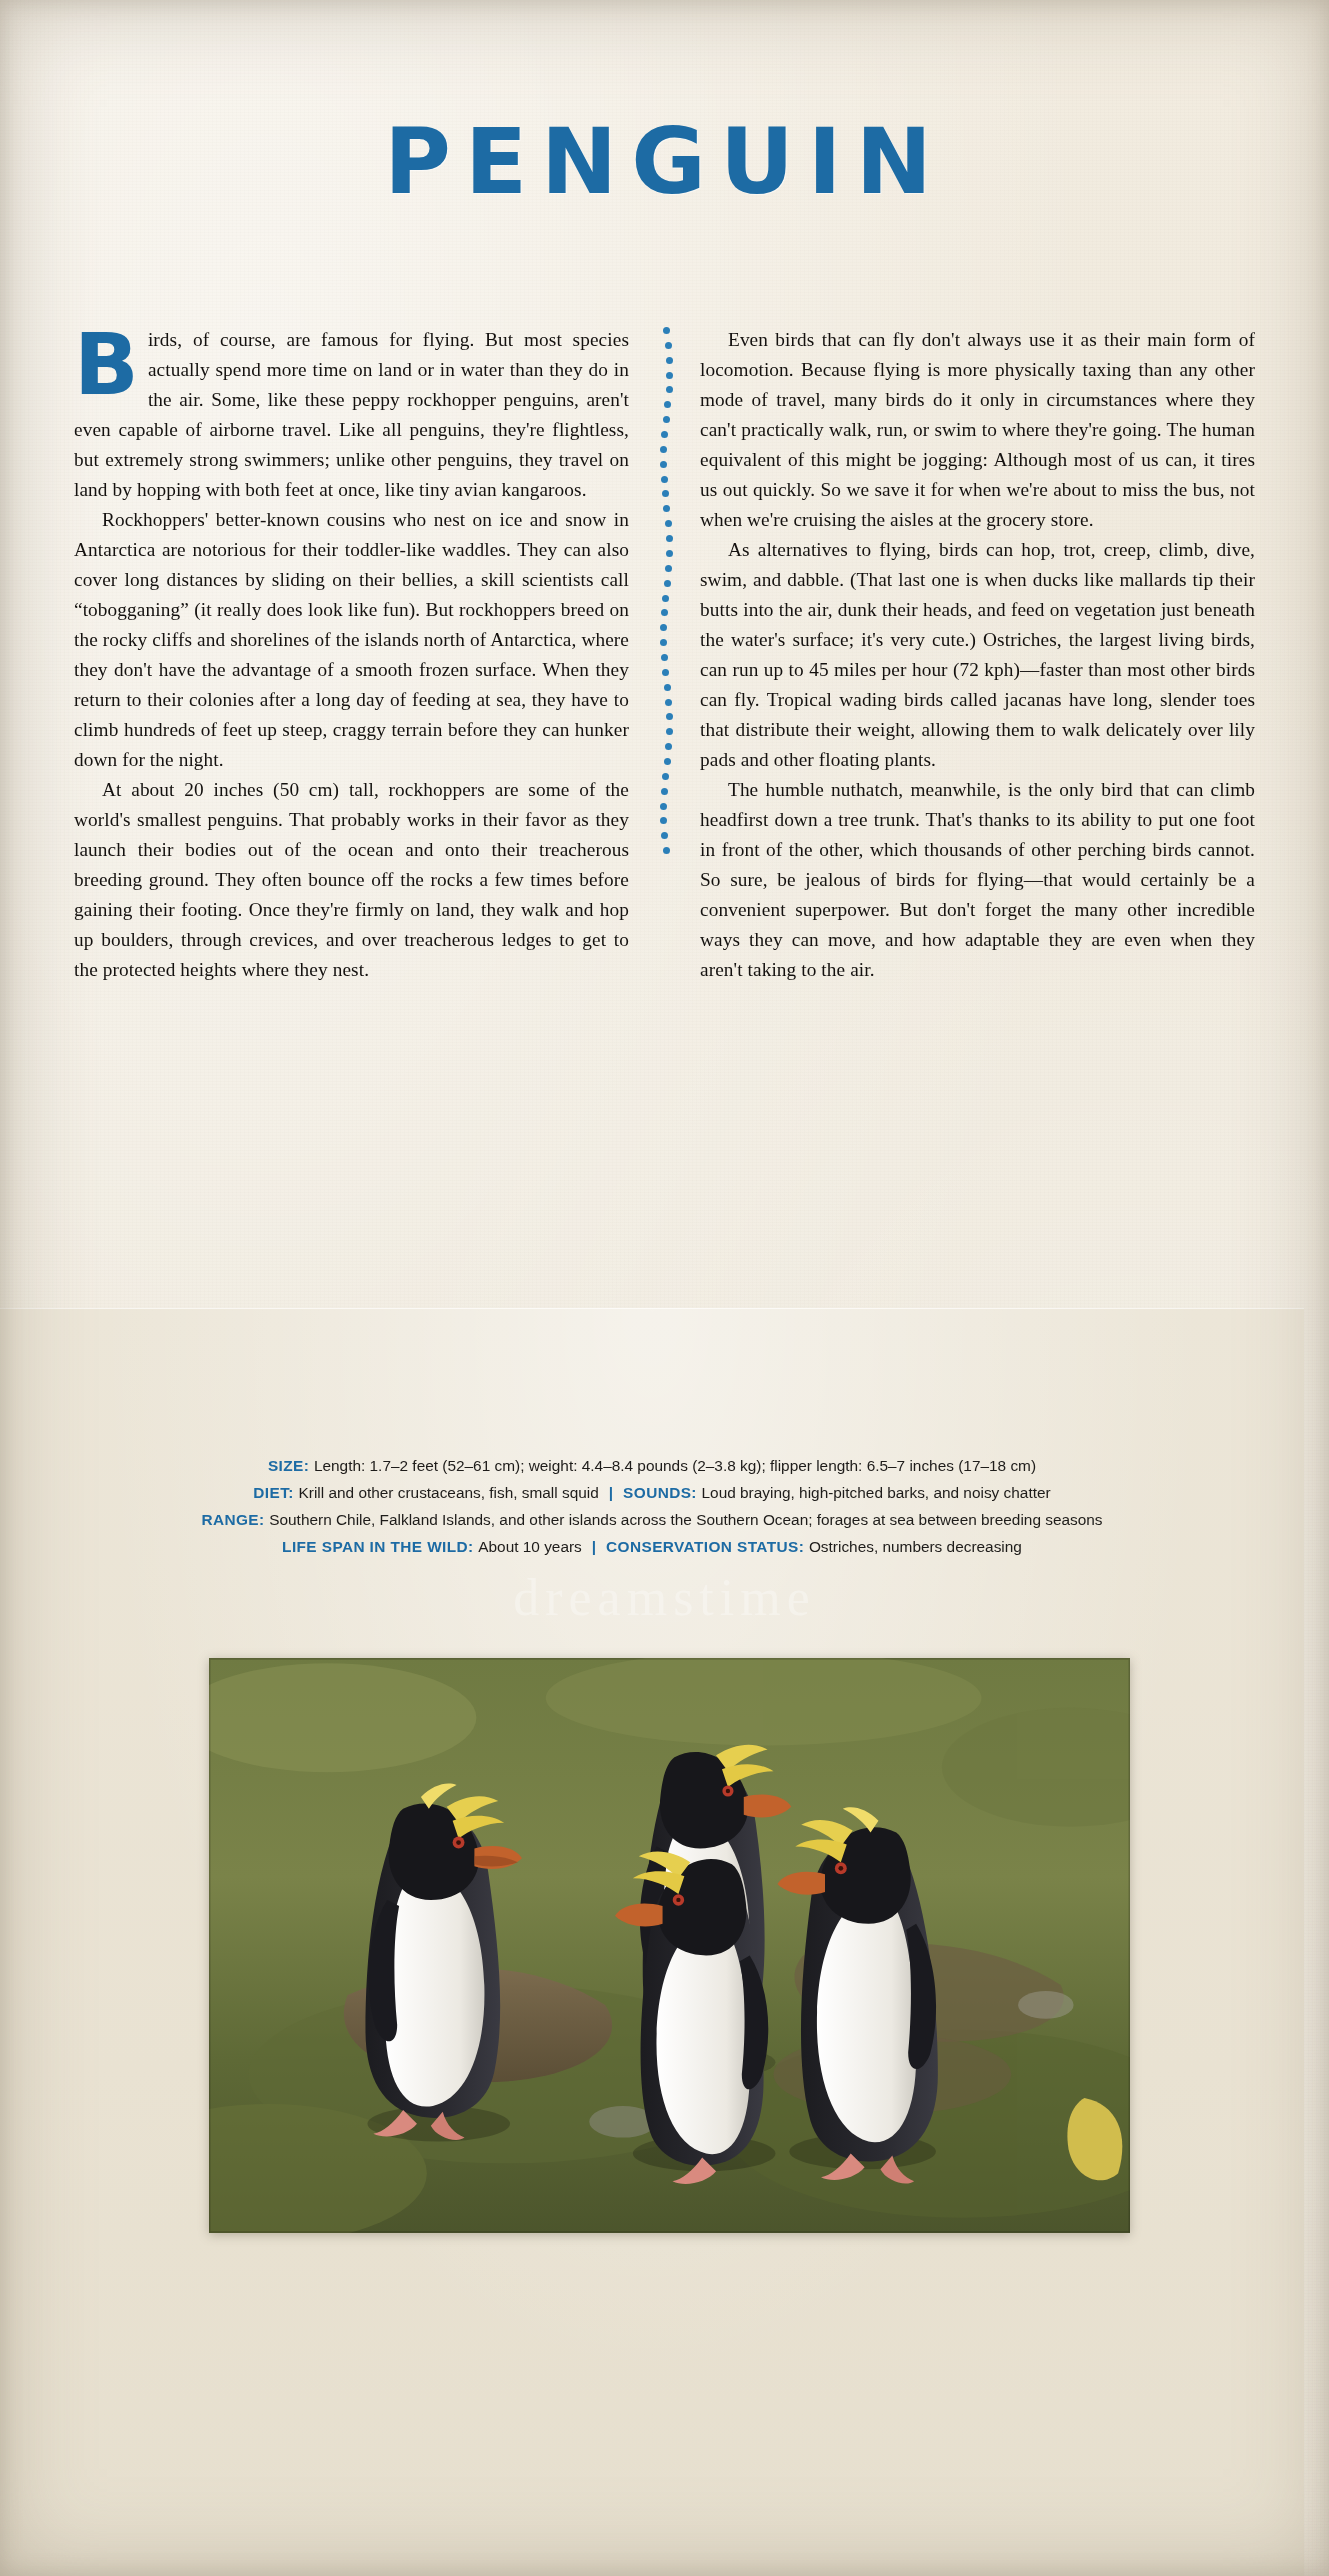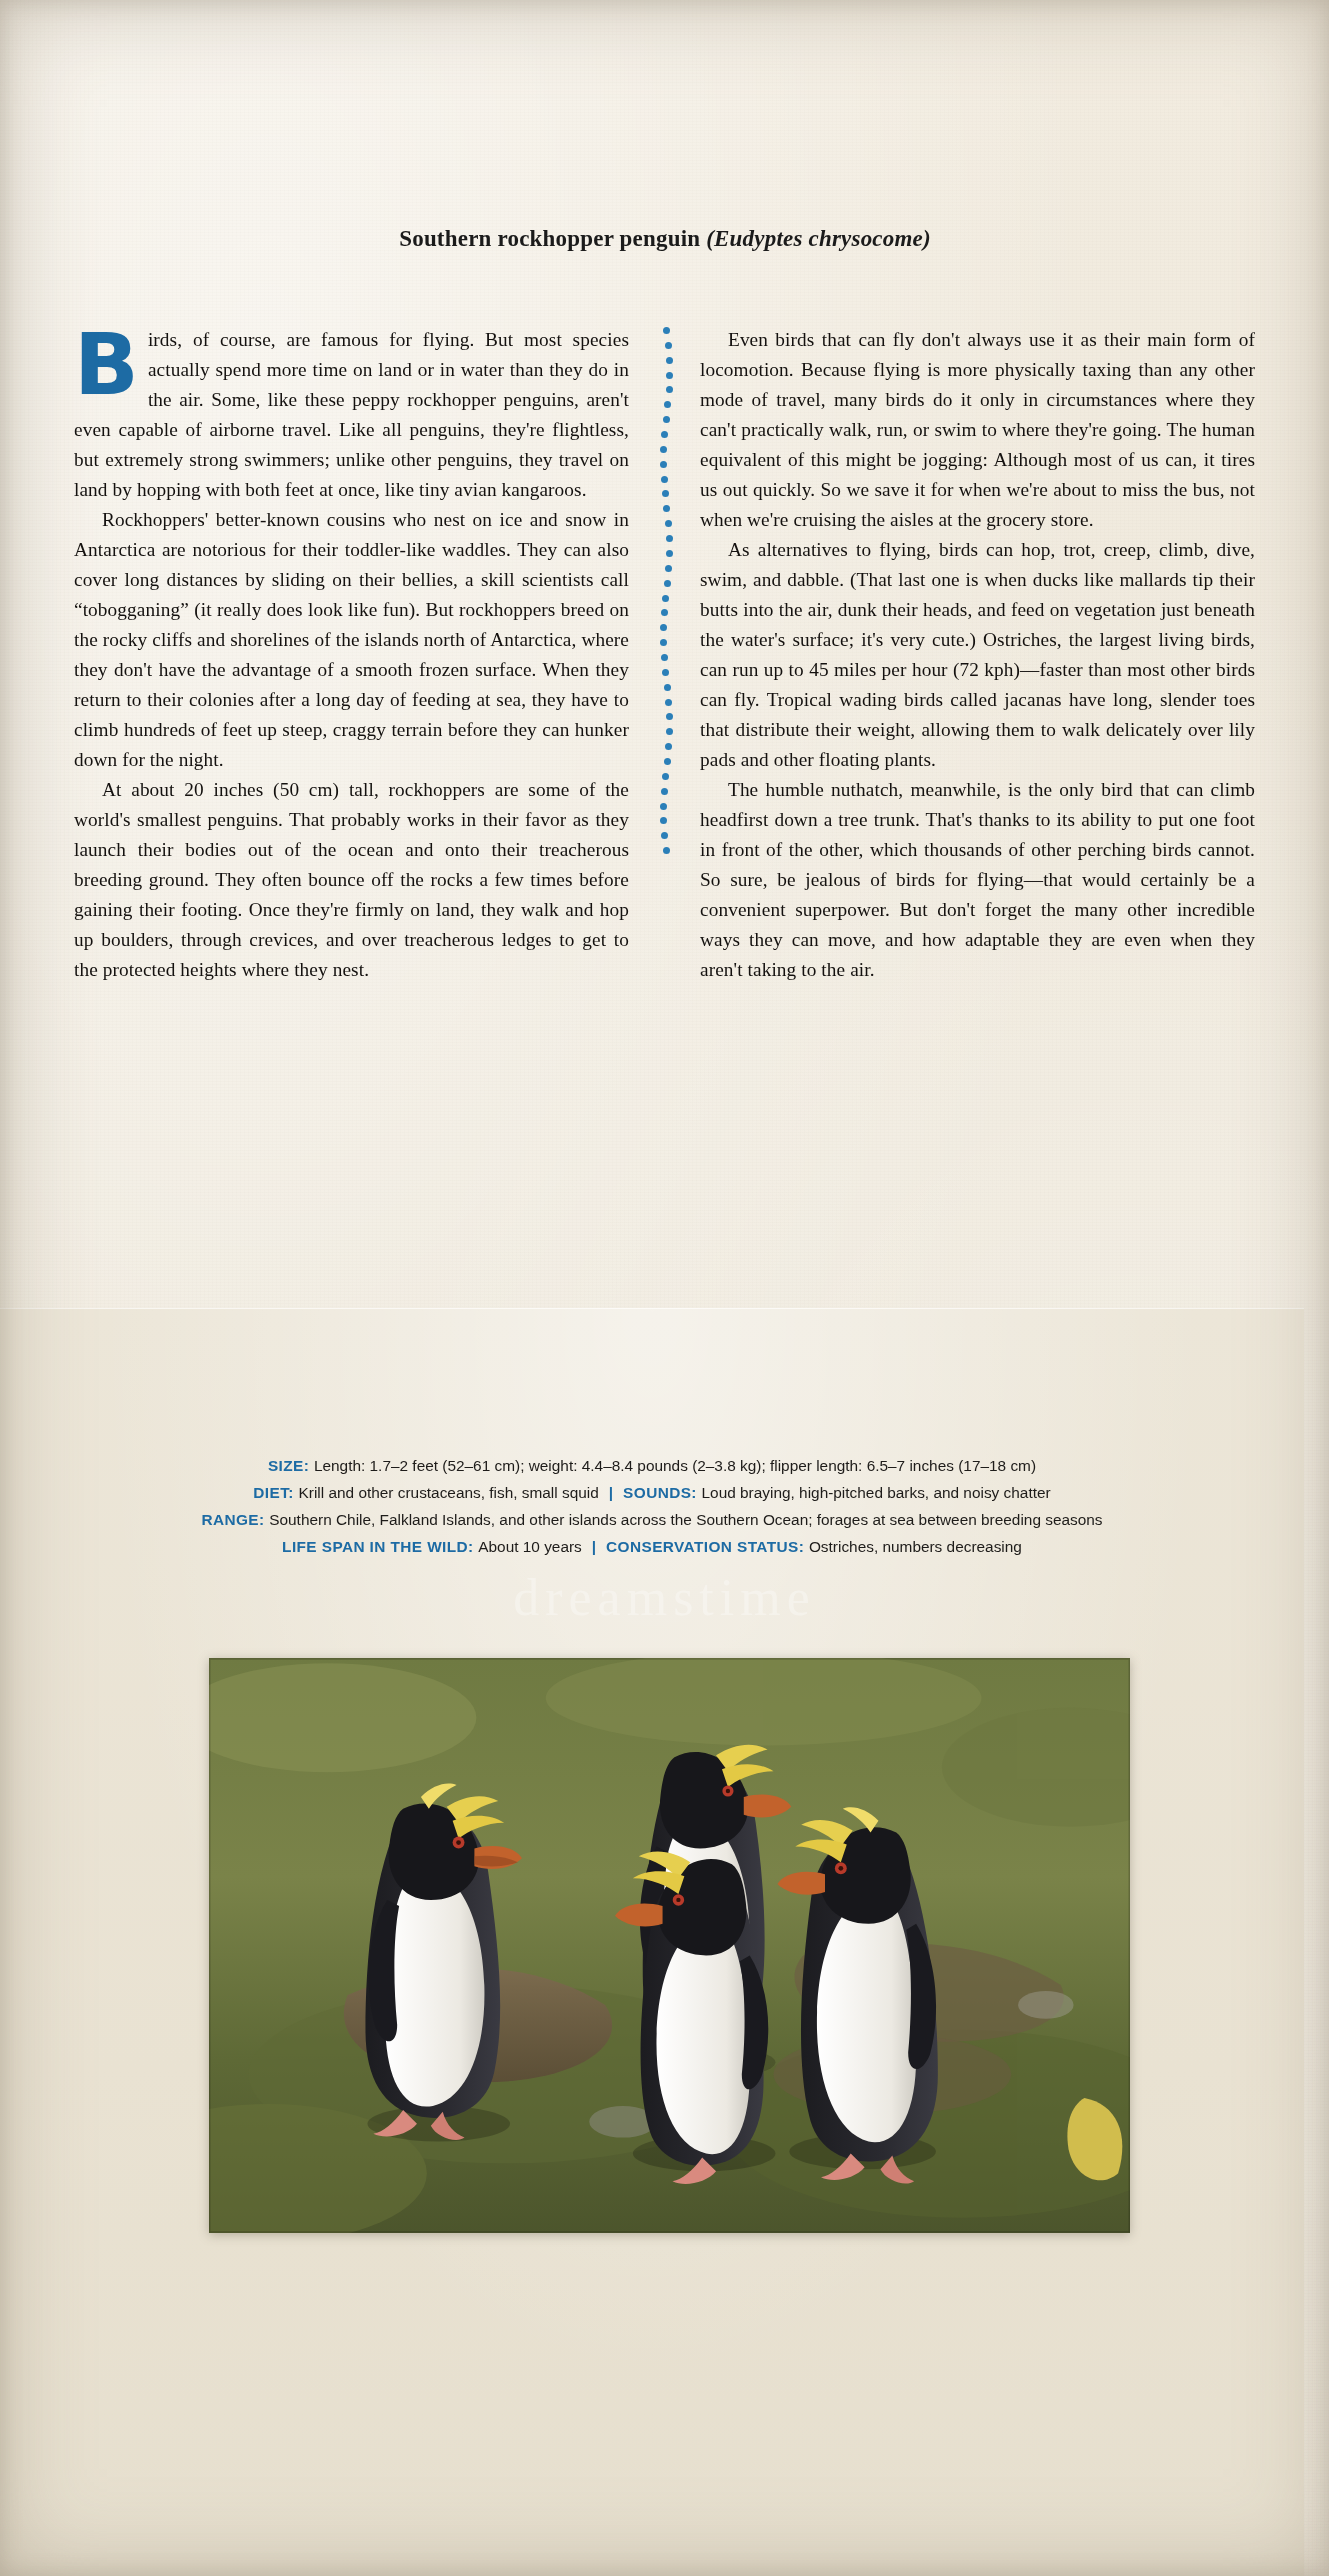--- a/index.html
+++ b/index.html
@@ -206,25 +206,24 @@
   }
 </style>
 </head>
 <body>
 
 <div class="page">
   <div class="paper-noise"></div>
 
   <div class="article">
 
-
-    <div class="subtitle">
-      <span>Southern rockhopper penguin</span>
-      <span class="sci">(Eudyptes chrysocome)</span>
-    </div>
+    <h1 class="title">
+      <span>PENGUIN</span>
+    </h1>
+
 
     <div class="divider" id="divider">
         <i style="top: 0px; left: 1px;"></i>
         <i style="top: 15px; left: 2.5px;"></i>
         <i style="top: 30px; left: 3.6px;"></i>
         <i style="top: 45px; left: 4px;"></i>
         <i style="top: 59px; left: 3.5px;"></i>
         <i style="top: 74px; left: 2.3px;"></i>
         <i style="top: 89px; left: 0.8px;"></i>
         <i style="top: 104px; left: -0.7px;"></i>

